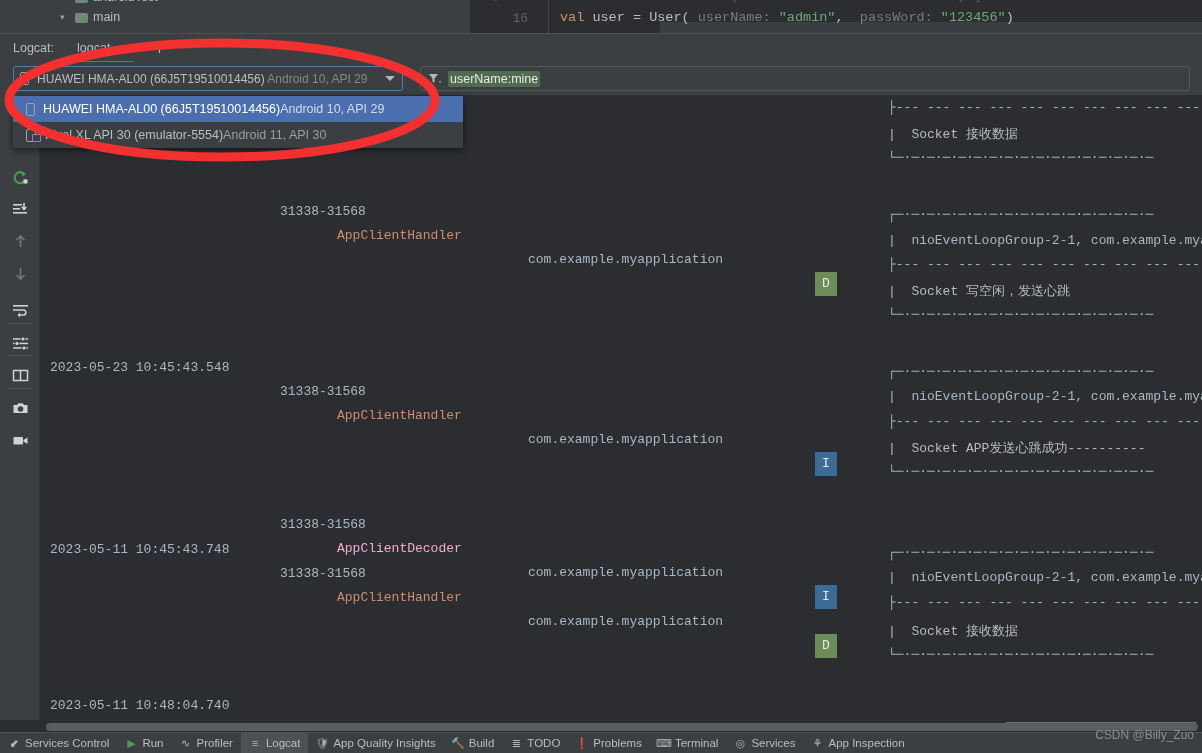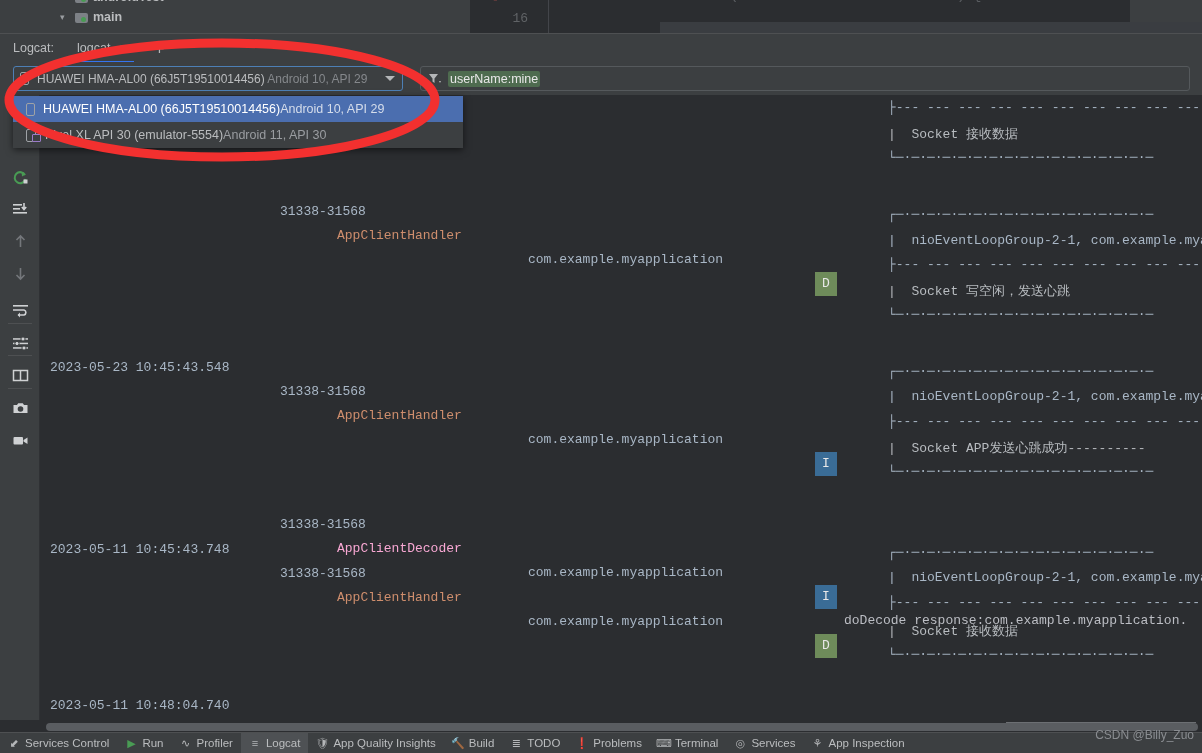--- a/index.html
+++ b/index.html
@@ -16,23 +16,23 @@
   .tree-pane { position:absolute; left:0; top:0; width:470px; height:33px; background:#3c3f41; }
   .tree-row { position:absolute; display:flex; align-items:center; gap:5px; font-size:12.5px; color:#bbbdbf; }
   .tree-row.r1 { left:60px; top:-10px; }
   .tree-row.r2 { left:60px; top:10px; }
   .chev { width:10px; color:#9a9da1; font-size:9px; }
   .folder-ic { position:relative; width:13px; height:11px; display:inline-block; }
   .folder-ic::before { content:""; position:absolute; left:0; top:1px; width:13px; height:10px;
      background:#7d8186; border-radius:1px 2px 2px 2px; }
   .folder-ic::after { content:""; position:absolute; left:6px; top:5px; width:5px; height:5px;
      background:#499c54; border-radius:50%; }
-  .tree-label { font-weight:bold; }
-
-  .editor-pane { position:absolute; left:470px; top:0; width:660px; height:33px; background:#2b2d30;
+  .tree-label { font-weight:normal; }
+
+  .editor-pane { position:absolute; left:470px; top:0; width:732px; height:33px; background:#2b2d30;
     font-family:"Liberation Mono", monospace; }
   .gutter { position:absolute; left:0; top:0; width:70px; height:33px; background:#2b2d30; }
   .lnum { position:absolute; right:12px; font-size:13px; color:#606366; }
   .lnum.l1 { top:-11px; } .lnum.l2 { top:11px; }
   .gutter-icons { position:absolute; left:14px; top:-12px; display:flex; gap:3px; font-size:11px; }
   .gi-green { color:#499c54; } .gi-orange { color:#c75450; }
   .fold-mark { position:absolute; left:68px; top:-14px; color:#6e7174; font-size:12px; }
   .vline { position:absolute; left:78px; top:0; width:1px; height:33px; background:#43454a; }
   .code-line { position:absolute; font-size:13.5px; white-space:pre; }
   .code-line.cl1 { left:90px; top:-12px; color:#5a5d61; }
@@ -145,20 +145,21 @@
           <span class="gi-green">▶</span>
           <span class="gi-orange">▌</span>
         </div>
         <div class="lnum l1">15</div>
         <div class="lnum l2">16</div>
       </div>
       <div class="fold-mark">⌄</div>
       <div class="vline"></div>
       <div class="hl-bg"></div>
       <div class="code-line cl1">override fun onCreate(savedInstanceState: Bundle?) {</div>
+      <div class="code-line cl2"><span class="kw">val</span><span class="id"> user </span><span class="punct">= </span><span class="id">User</span><span class="punct">(</span><span class="hint"> userName: </span><span class="str">"admin"</span><span class="punct">,  </span><span class="hint">passWord: </span><span class="str">"123456"</span><span class="punct">)</span></div>
       <div class="ttop">●</div>
     </div>
   </div>
 
   <div class="tabbar">
     <span class="tab-prefix">Logcat:</span>
     <div class="tab-item active">
       <span>logcat</span>
       <span class="tab-x">×</span>
     </div>
@@ -277,21 +278,20 @@
       <span class="c-tag-orange" style="position:absolute;left:297px">AppClientHandler</span>
       <span class="c-pkg" style="position:absolute;left:488px">com.example.myapplication</span>
       <span class="lvl lvl-I" style="left:775px">I</span>
     </div>
 
     <div class="logrow" style="top:394px">
       <span class="c-ts" style="position:absolute;left:240px">31338-31568</span>
       <span class="c-tag-blue" style="position:absolute;left:297px">AppClientDecoder</span>
       <span class="c-pkg" style="position:absolute;left:488px">com.example.myapplication</span>
       <span class="lvl lvl-I" style="left:775px">I</span>
-      <span class="c-msg" style="position:absolute;left:804px">doDecode response:com.example.myapplication.</span>
     </div>
 
     <div class="logrow" style="top:419px">
       <span class="c-ts" style="position:absolute;left:10px">2023-05-11 10:45:43.748</span>
       <span class="c-ts" style="position:absolute;left:240px">31338-31568</span>
       <span class="c-tag-orange" style="position:absolute;left:297px">AppClientHandler</span>
       <span class="c-pkg" style="position:absolute;left:488px">com.example.myapplication</span>
       <span class="lvl lvl-D" style="left:775px">D</span>
     </div>
 

